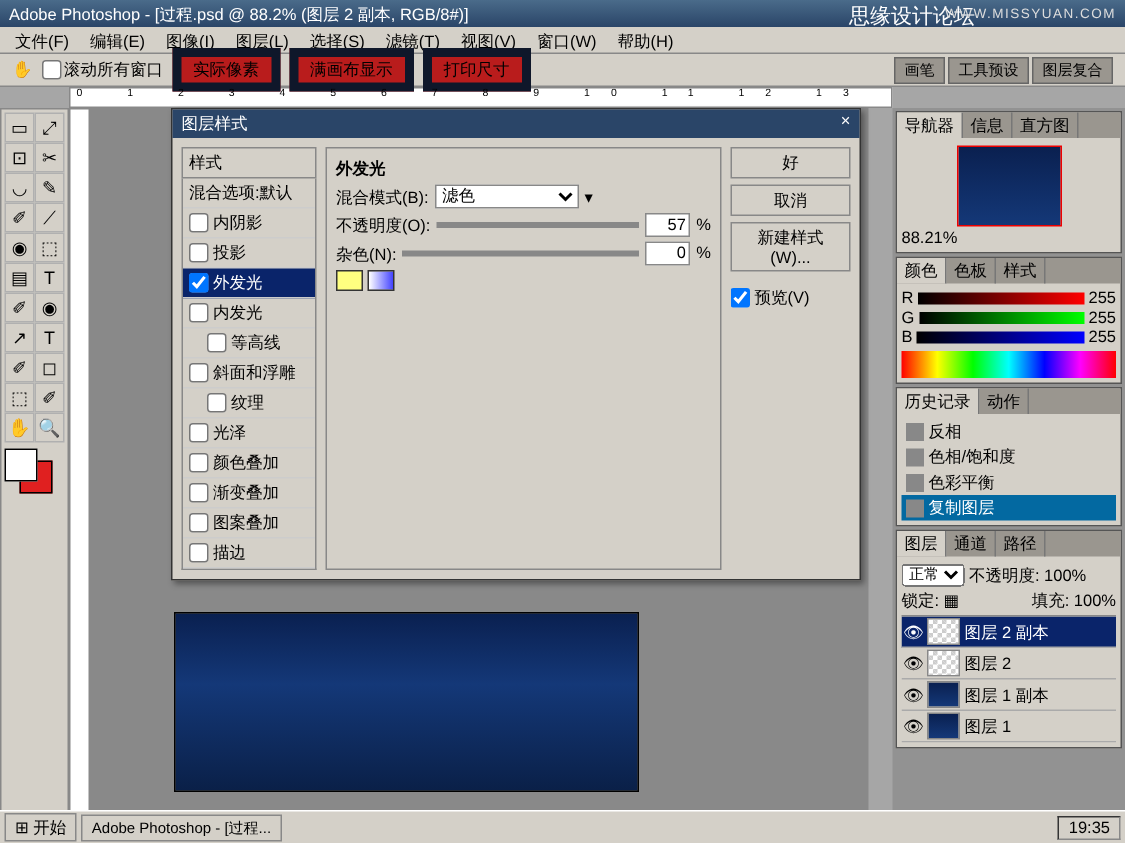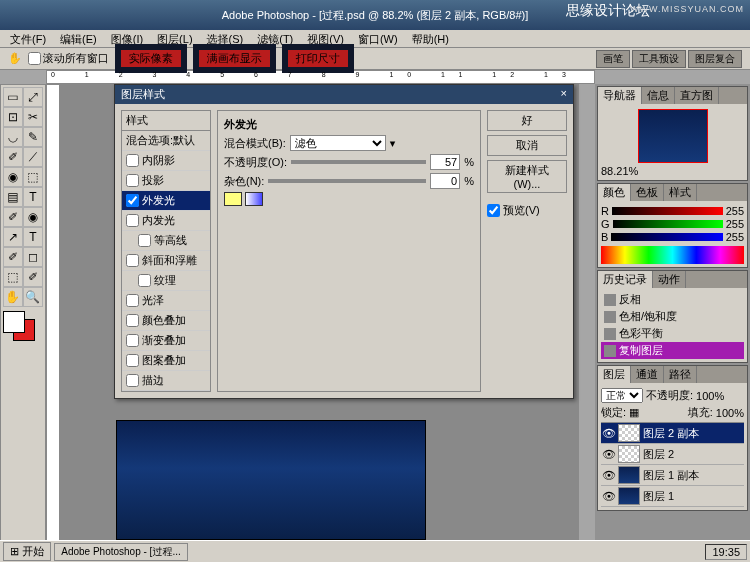--- a/index.html
+++ b/index.html
@@ -1,17 +1,17 @@
 <!DOCTYPE html>
 <html><head>
 <meta charset="utf-8">
 <style>
 * { box-sizing: border-box; margin: 0; padding: 0; font-family: "SimSun", Arial, sans-serif; font-size: 11px; }
 body { width: 750px; height: 562px; background: #a6a6a6; position: relative; overflow: hidden; }
-.titlebar { background: linear-gradient(#4a6b8a,#2a4568); color: #fff; height: 30px; padding: 2px 6px; display: flex; align-items: center; justify-content: center; }
+.titlebar { background: linear-gradient(#4a6b8a,#2a4568); color: #fff; height: 18px; padding: 2px 6px; display: flex; align-items: center; justify-content: flex-start; }
 .menubar { background: #d4d0c8; height: 18px; display: flex; gap: 14px; padding: 2px 10px; border-bottom: 1px solid #888; }
 .menubar span { cursor: default; }
 .optbar { background: #d4d0c8; height: 22px; display: flex; gap: 6px; padding: 2px 8px; border-bottom: 1px solid #888; align-items: center; }
 .optbar .btn { background: #b91c1c; border: 6px solid #0f172a; padding: 1px 8px; font-family: Liberation Mono, monospace; }
 .optbar .chk { display: flex; align-items: center; gap: 2px; }
 .optbar .chk input { margin: 0; }
 .tabbtns { margin-left: auto; display: flex; gap: 2px; }
 .tabbtns .tb { background: #9a968f; border: 1px solid #666; padding: 1px 6px; font-size: 10px; }
 .ruler-h { background: #fff; height: 14px; margin-left: 46px; margin-right: 155px; border: 1px solid #888; font-size: 7px; overflow: hidden; white-space: nowrap; letter-spacing: 14px; padding-left: 4px; }
 .main { display: flex; height: 470px; }
@@ -51,21 +51,21 @@
 .panel .tabs span.act { background: #d4d0c8; }
 .panel .body { padding: 3px; font-size: 10px; }
 .nav-thumb { width: 70px; height: 54px; margin: 2px auto; background: linear-gradient(#0a2050,#143878); border: 1px solid #e00; }
 .color-sliders .cs { display: flex; align-items: center; gap: 3px; margin: 1px 0; }
 .color-sliders .bar { flex: 1; height: 8px; background: linear-gradient(90deg,#000,#f00); }
 .color-sliders .barG { background: linear-gradient(90deg,#000,#0f0); }
 .color-sliders .barB { background: linear-gradient(90deg,#000,#00f); }
 .spectrum { height: 18px; background: linear-gradient(90deg,red,yellow,lime,cyan,blue,magenta,red); margin-top: 3px; }
 .history ul { list-style: none; }
 .history li { padding: 1px 3px; display: flex; gap: 3px; align-items: center; }
-.history li.sel { background: #a21caf; color: #fff; }
+.history li.sel { background: #0369a1; color: #fff; }
 .history .ico { width: 12px; height: 12px; background: #888; }
 .layers .lopt { display: flex; gap: 3px; align-items: center; margin: 2px 0; font-size: 10px; }
 .layers select { font-size: 10px; }
 .layers ul { list-style: none; border-top: 1px solid #888; max-height: 110px; overflow: hidden; }
 .layers li { display: flex; align-items: center; gap: 3px; padding: 1px 2px; border-bottom: 1px solid #aaa; }
 .layers li.sel { background: #0a246a; color: #fff; }
 .layers .eye { width: 12px; height: 12px; display: flex; align-items: center; justify-content: center; }
 .layers .th { width: 22px; height: 18px; background: #fff; border: 1px solid #888; background-image: linear-gradient(45deg,#ccc 25%,transparent 25%,transparent 75%,#ccc 75%),linear-gradient(45deg,#ccc 25%,transparent 25%,transparent 75%,#ccc 75%); background-size: 6px 6px; background-position: 0 0,3px 3px; }
 .layers .th.blue { background: linear-gradient(#0a2050,#143878); }
 .taskbar { position: absolute; bottom: 0; left: 0; right: 0; height: 22px; background: #d4d0c8; border-top: 1px solid #fff; display: flex; align-items: center; padding: 0 3px; gap: 3px; }

